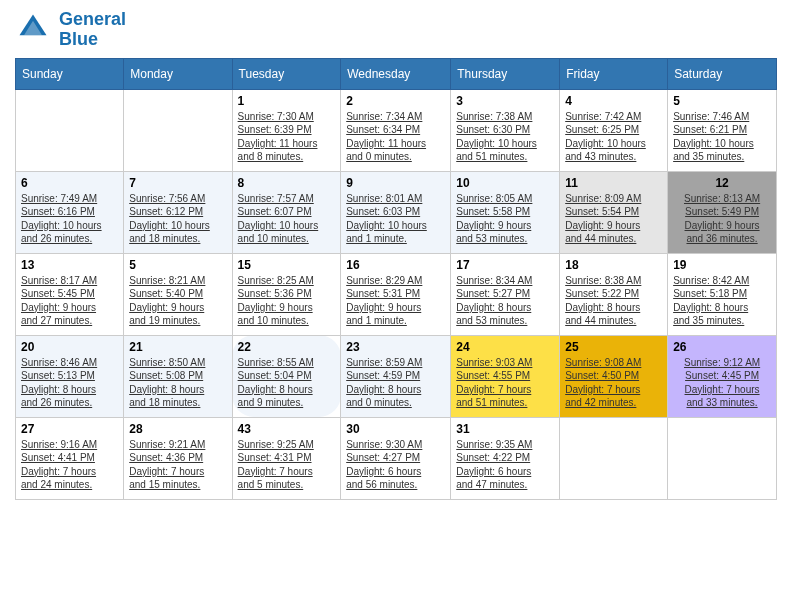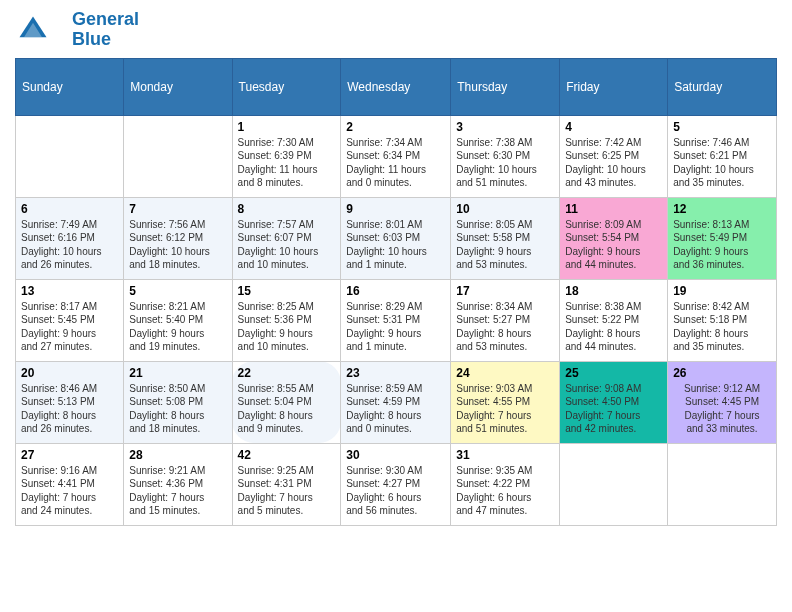--- a/index.html
+++ b/index.html
@@ -17,22 +17,21 @@
       padding: 10px 15px;
     }
     .header {
       display: flex;
       justify-content: space-between;
       align-items: flex-start;
       margin-bottom: 8px;
     }
     .logo {
       display: flex;
-      align-items: center;
-      gap: 21px;
+      gap: 8px;
     }
     .logo-text {
       font-size: 18px;
       font-weight: bold;
       color: #333;
       line-height: 1.1;
     }
     .logo-text span {
       color: #1a6faf;
     }
@@ -54,21 +53,21 @@
     }
     .calendar {
       width: 100%;
       border-collapse: collapse;
       font-size: 10.5px;
     }
     .calendar th {
       background: #3276b1;
       color: #fff;
       text-align: left;
-      padding: 21px 6px;
+      padding: 8px 6px;
       font-weight: normal;
       font-size: 12px;
       border: 1px solid #2a6099;
     }
     .calendar td {
       border: 1px solid #ccc;
       vertical-align: top;
       padding: 4px 5px;
       width: 113px;
       height: 82px;
@@ -80,20 +79,21 @@
     .day-num {
       font-weight: bold;
       font-size: 12px;
       display: block;
       margin-bottom: 2px;
     }
     .day-info {
       color: #333;
       line-height: 1.35;
       font-size: 10px;
+      text-decoration: underline;
     }
     .empty {
       background: #fff !important;
     }
   </style>
 </head>
 <body>
 
 <div class="page">
   <div class="header">
@@ -194,28 +194,28 @@
 Daylight: 10 hours
 and 1 minute.</div>
           </td>
           <td style="background: rgb(240, 245, 251);">
             <span class="day-num">10</span>
             <div class="day-info" style="white-space: pre-line;">Sunrise: 8:05 AM
 Sunset: 5:58 PM
 Daylight: 9 hours
 and 53 minutes.</div>
           </td>
-          <td style="background: #f9a8d4;">
+          <td style="background: #e5e5e5;">
             <span class="day-num">11</span>
             <div class="day-info" style="white-space: pre-line;">Sunrise: 8:09 AM
 Sunset: 5:54 PM
 Daylight: 9 hours
 and 44 minutes.</div>
           </td>
-          <td style="background: #86efac;">
+          <td style="background: #a3a3a3; text-align: center;">
             <span class="day-num">12</span>
             <div class="day-info" style="white-space: pre-line;">Sunrise: 8:13 AM
 Sunset: 5:49 PM
 Daylight: 9 hours
 and 36 minutes.</div>
           </td>
         </tr>
         <tr>
           <td>
             <span class="day-num">13</span>
@@ -289,28 +289,28 @@
 Daylight: 8 hours
 and 9 minutes.</div>
           </td>
           <td style="background: rgb(240, 245, 251);">
             <span class="day-num">23</span>
             <div class="day-info" style="white-space: pre-line;">Sunrise: 8:59 AM
 Sunset: 4:59 PM
 Daylight: 8 hours
 and 0 minutes.</div>
           </td>
-          <td style="background: #fef9c3;">
+          <td style="background: #fde047;">
             <span class="day-num">24</span>
             <div class="day-info" style="white-space: pre-line;">Sunrise: 9:03 AM
 Sunset: 4:55 PM
 Daylight: 7 hours
 and 51 minutes.</div>
           </td>
-          <td style="background: #14b8a6;">
+          <td style="background: #eab308;">
             <span class="day-num">25</span>
             <div class="day-info" style="white-space: pre-line;">Sunrise: 9:08 AM
 Sunset: 4:50 PM
 Daylight: 7 hours
 and 42 minutes.</div>
           </td>
           <td style="background: #c4b5fd;">
             <span class="day-num">26</span>
             <div class="day-info" style="white-space: pre-line; text-align: center;">Sunrise: 9:12 AM
 Sunset: 4:45 PM
@@ -327,21 +327,21 @@
 and 24 minutes.</div>
           </td>
           <td>
             <span class="day-num">28</span>
             <div class="day-info" style="white-space: pre-line;">Sunrise: 9:21 AM
 Sunset: 4:36 PM
 Daylight: 7 hours
 and 15 minutes.</div>
           </td>
           <td>
-            <span class="day-num">42</span>
+            <span class="day-num">43</span>
             <div class="day-info" style="white-space: pre-line;">Sunrise: 9:25 AM
 Sunset: 4:31 PM
 Daylight: 7 hours
 and 5 minutes.</div>
           </td>
           <td>
             <span class="day-num">30</span>
             <div class="day-info" style="white-space: pre-line;">Sunrise: 9:30 AM
 Sunset: 4:27 PM
 Daylight: 6 hours

